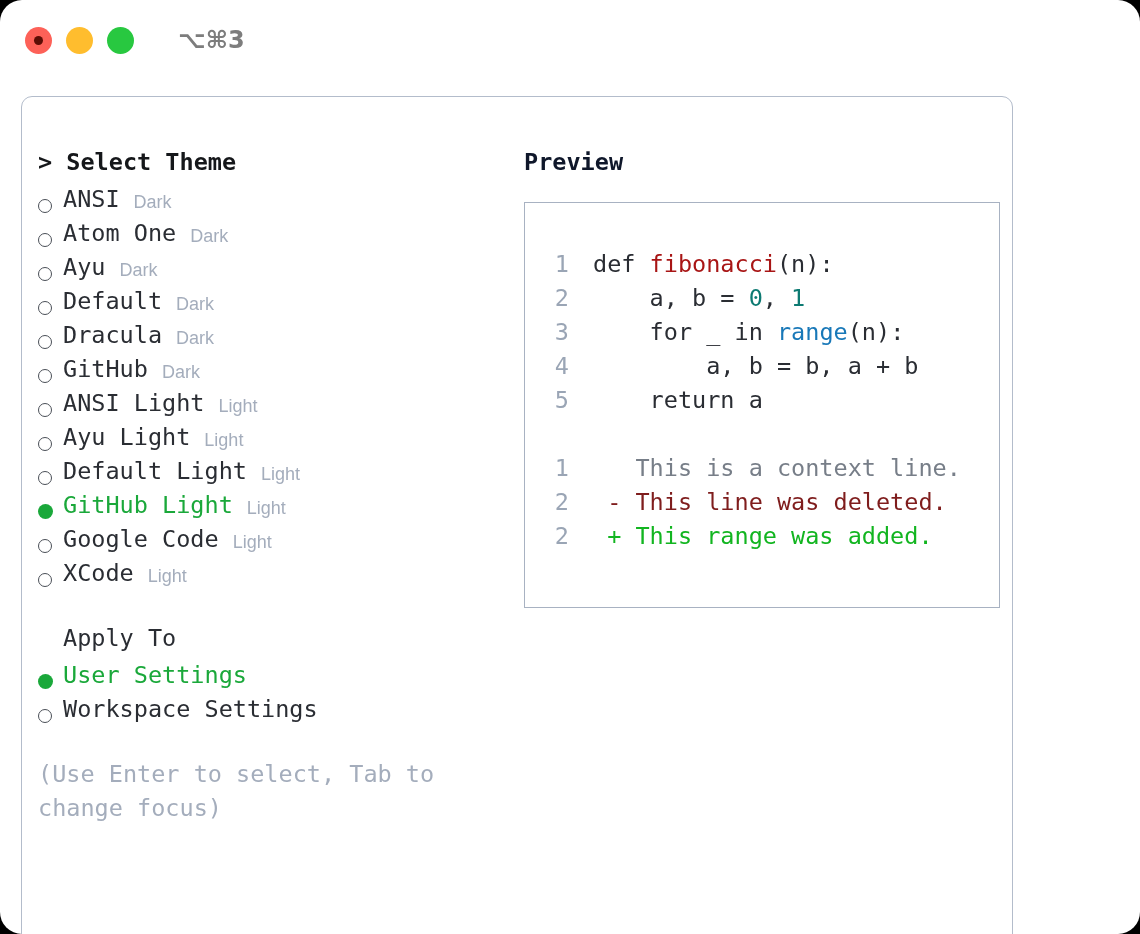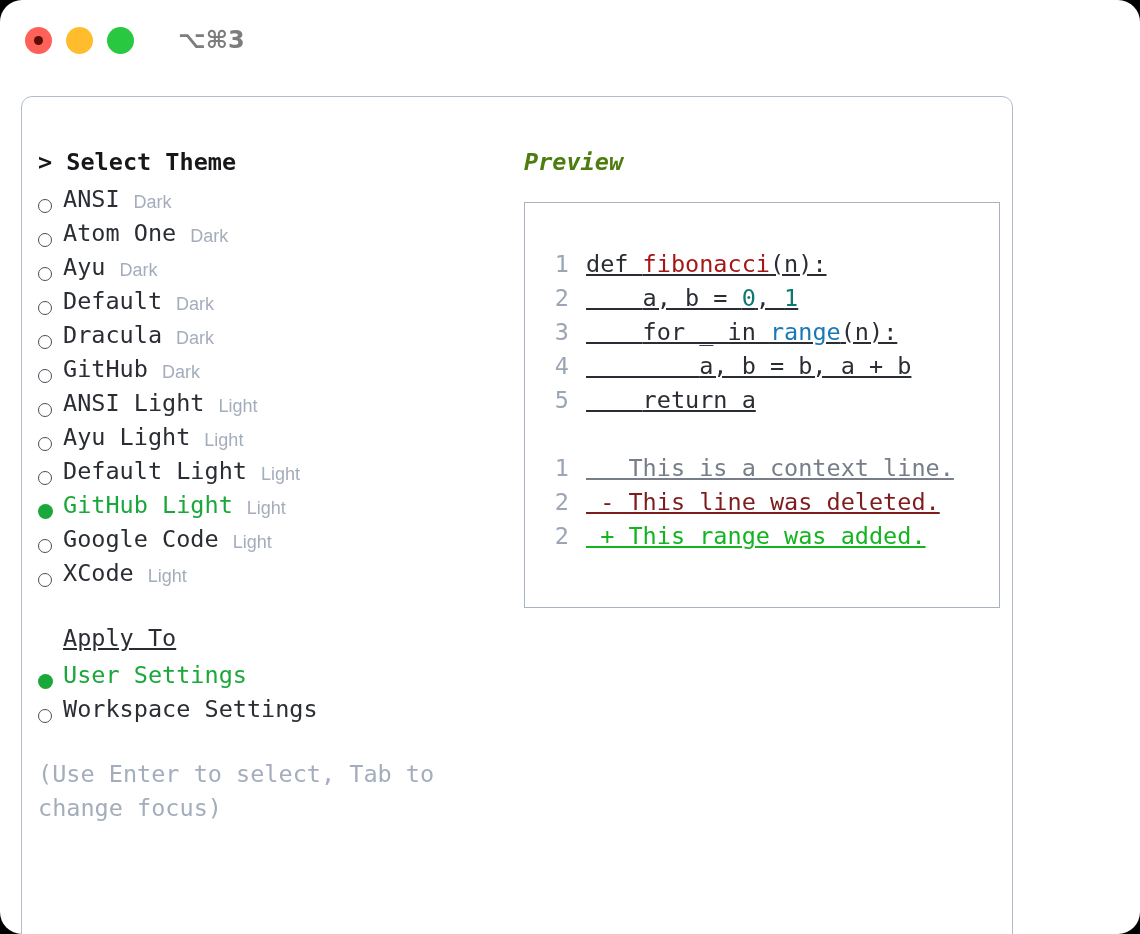--- a/index.html
+++ b/index.html
@@ -140,44 +140,42 @@
     margin-left: 14px;
   }
   .spacer-line { height: 34px; }
   #apply-to-header {
     font-family: "DejaVu Sans Mono", monospace;
     font-size: 23.5px;
     line-height: 34px;
     color: #2a2d33;
     white-space: pre;
     padding-left: 25px;
-    text-decoration: underline;
   }
   #hint {
     margin-top: 34px;
     font-family: "DejaVu Sans Mono", monospace;
     font-size: 23.5px;
     line-height: 34px;
     color: #a4adbc;
     width: 400px;
   }
 
   
   #right-col {
     flex: 1 1 auto;
     padding-left: 16px;
   }
   #preview-label {
     font-family: "DejaVu Sans Mono", monospace;
     font-size: 23.5px;
     line-height: 34px;
     font-weight: bold;
-    color: #4d7c0f;
-    white-space: pre;
-    font-style: italic;
+    color: #0f172a;
+    white-space: pre;
   }
   #preview-box {
     margin-top: 23px;
     width: 476px;
     height: 406px;
     border: 1.7px solid #a8b2c2;
     box-sizing: border-box;
     background: #ffffff;
     padding: 44px 0 0 18px;
   }
@@ -191,26 +189,25 @@
   }
   .lineno {
     width: 26px;
     flex: 0 0 auto;
     text-align: right;
     color: #9aa5b5;
     font-family: "DejaVu Sans Mono", monospace;
     font-size: 23.5px;
   }
   .codetext {
-    margin-left: 17px;
+    margin-left: 24px;
     white-space: pre;
     font-family: "DejaVu Sans Mono", monospace;
     font-size: 23.5px;
     color: #2a2d33;
-    text-decoration: underline;
   }
   .tok-func { color: #a81515; }
   .tok-num  { color: #0d7a72; }
   .tok-call { color: #1878b8; }
   .diff-ctx { color: #777e88; }
   .diff-del { color: #7f1d1d; }
   .diff-add { color: #12b520; }
 </style>
 </head>
 <body>

